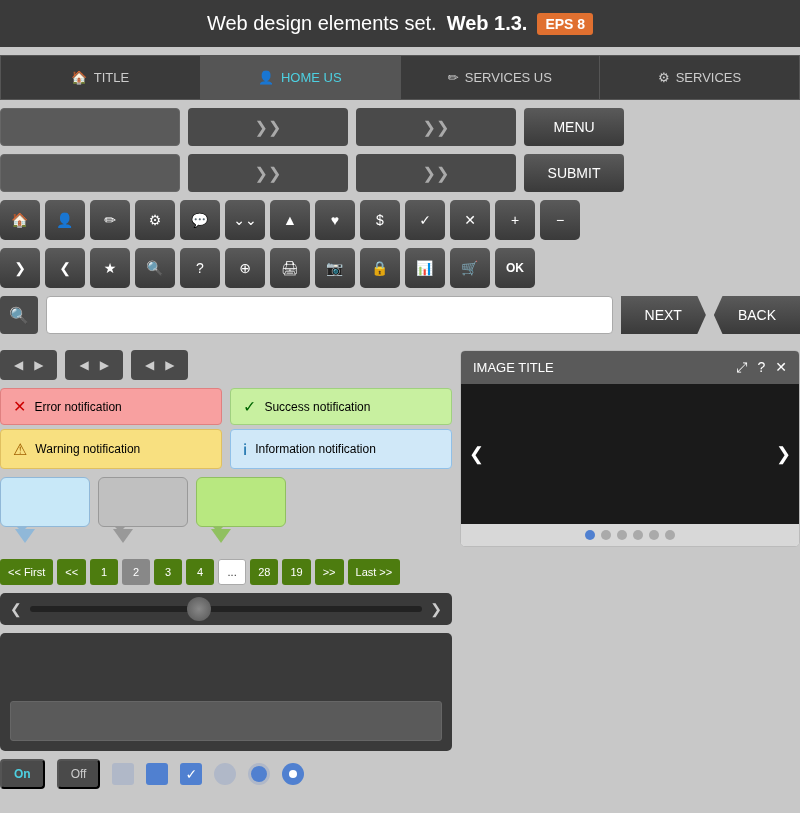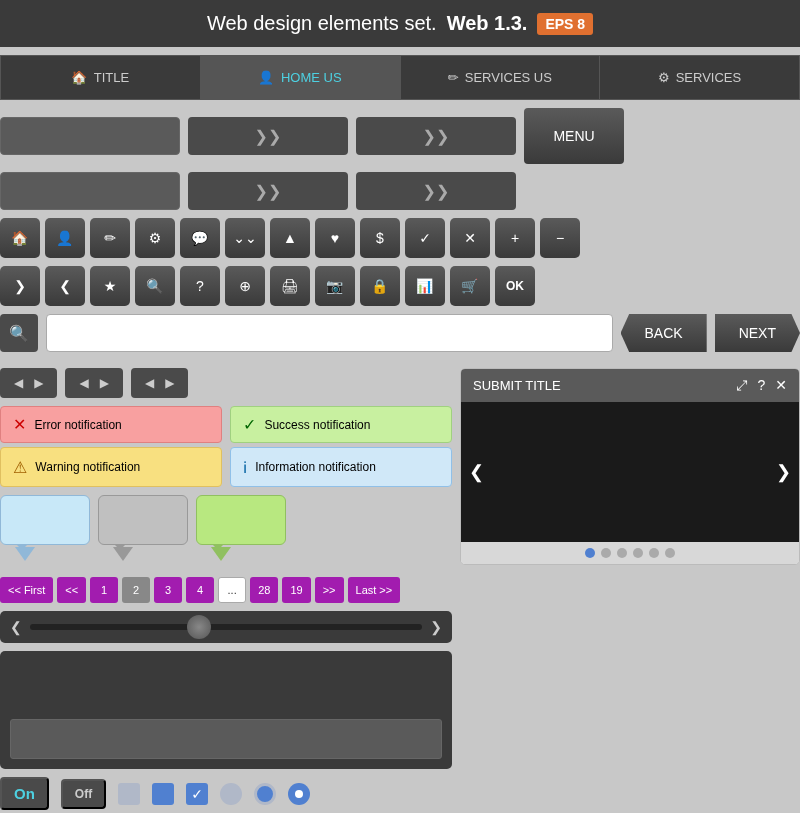--- a/index.html
+++ b/index.html
@@ -98,21 +98,21 @@
     }
 
     .dark-btn {
       background: linear-gradient(to bottom, #5a5a5a, #3a3a3a);
       color: white;
       border: none;
       border-radius: 4px;
       padding: 10px 20px;
       cursor: pointer;
       font-size: 14px;
-      height: 56px;
+      height: 38px;
       min-width: 100px;
     }
 
     
     .icon-row {
       display: flex;
       gap: 5px;
       flex-wrap: wrap;
     }
     .icon-btn {
@@ -233,21 +233,21 @@
       left: 15px;
       border: 6px solid transparent;
     }
     .bubble-blue { background: #c8e8f8; border: 1px solid #90b8d8; }
     .bubble-blue::after { border-top-color: #90b8d8; }
     .bubble-gray { background: #c0c0c0; border: 1px solid #999; }
     .bubble-gray::after { border-top-color: #999; }
     .bubble-green { background: #b8e880; border: 1px solid #90c060; }
     .bubble-green::after { border-top-color: #90c060; }
     .page-btn {
-      background: #a21caf;
+      background: #4d7c0f;
       color: white;
       border: none;
       border-radius: 3px;
       padding: 5px 8px;
       font-size: 11px;
       cursor: pointer;
       min-width: 28px;
       height: 26px;
     }
     .page-btn.active {
@@ -313,32 +313,31 @@
       display: flex;
       gap: 12px;
       align-items: center;
       margin-top: 8px;
     }
     .toggle-on {
       background: #4a4a4a;
       border-radius: 4px;
       padding: 6px 12px;
       color: #4dd0e1;
-      font-size: 15px;
+      font-size: 12px;
       font-weight: bold;
       cursor: pointer;
     }
     .toggle-off {
       background: #4a4a4a;
       border-radius: 4px;
       padding: 6px 12px;
       color: #ccc;
       font-size: 12px;
       cursor: pointer;
-      font-weight: bold;
     }
     .checkbox-sq {
       width: 22px;
       height: 22px;
       background: #b0b8c8;
       border-radius: 3px;
       cursor: pointer;
     }
     .checkbox-sq.checked {
       background: #5080d0;
@@ -483,20 +482,21 @@
     <input class="input-bar" style="width: 180px; flex: 0 0 auto;" placeholder="">
     <button class="dropdown-btn wide">❯❯</button>
     <button class="dropdown-btn wide">❯❯</button>
     <button class="dark-btn">MENU</button>
   </div>
 
   <div class="section">
     <input class="input-bar" style="width: 180px; flex: 0 0 auto;" placeholder="">
     <button class="dropdown-btn wide">❯❯</button>
     <button class="dropdown-btn wide">❯❯</button>
+    <button class="dark-btn">SUBMIT</button>
   </div>
 
   <div class="section">
     <div class="icon-row">
       <button class="icon-btn">🏠</button>
       <button class="icon-btn">👤</button>
       <button class="icon-btn">✏</button>
       <button class="icon-btn">⚙</button>
       <button class="icon-btn">💬</button>
       <button class="icon-btn">⌄⌄</button>
@@ -525,25 +525,25 @@
       <button class="icon-btn">🛒</button>
       <button class="icon-btn ok-btn">OK</button>
     </div>
   </div>
 
   <div class="search-row">
     <div class="search-icon-box">
       <span>🔍</span>
     </div>
     <div class="search-input-bar"></div>
+    <button class="arrow-btn">
+      <span>NEXT</span>
+    </button>
     <button class="arrow-btn arrow-btn-left">
       <span>BACK</span>
-    </button>
-    <button class="arrow-btn">
-      <span>NEXT</span>
     </button>
   </div>
 
   <div class="bottom-half">
 
     <div class="bottom-left">
 
       <div class="media-row spacer">
         <div class="media-control">
           <button class="media-btn">◀</button>
@@ -634,21 +634,21 @@
         <div class="radio-check">
           <div style="width:8px;height:8px;background:white;border-radius:50%;"></div>
         </div>
       </div>
 
     </div>
 
     <div class="bottom-right">
       <div class="image-panel spacer">
         <div class="image-panel-header">
-          <span>SUBMIT TITLE</span>
+          <span>IMAGE TITLE</span>
           <div class="image-panel-actions">
             <span style="cursor:pointer;">⤢</span>
             <span style="cursor:pointer;">?</span>
             <span style="cursor:pointer;">✕</span>
           </div>
         </div>
         <div class="image-panel-body">
           <span class="image-nav-btn">❮</span>
           <span class="image-nav-btn">❯</span>
         </div>

